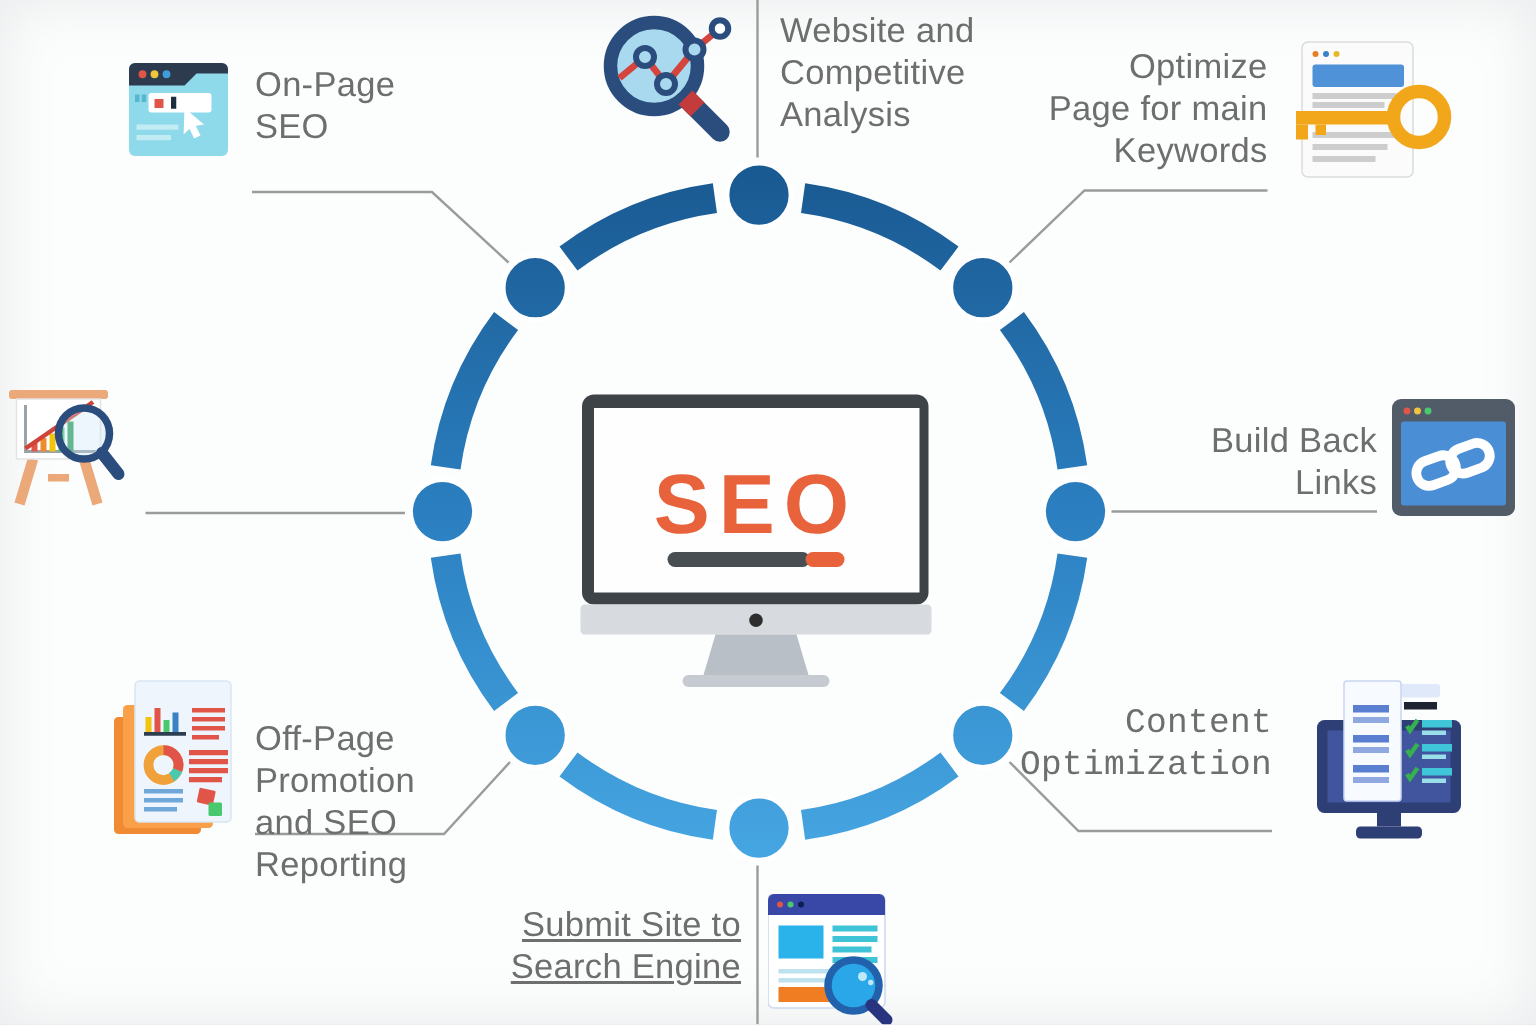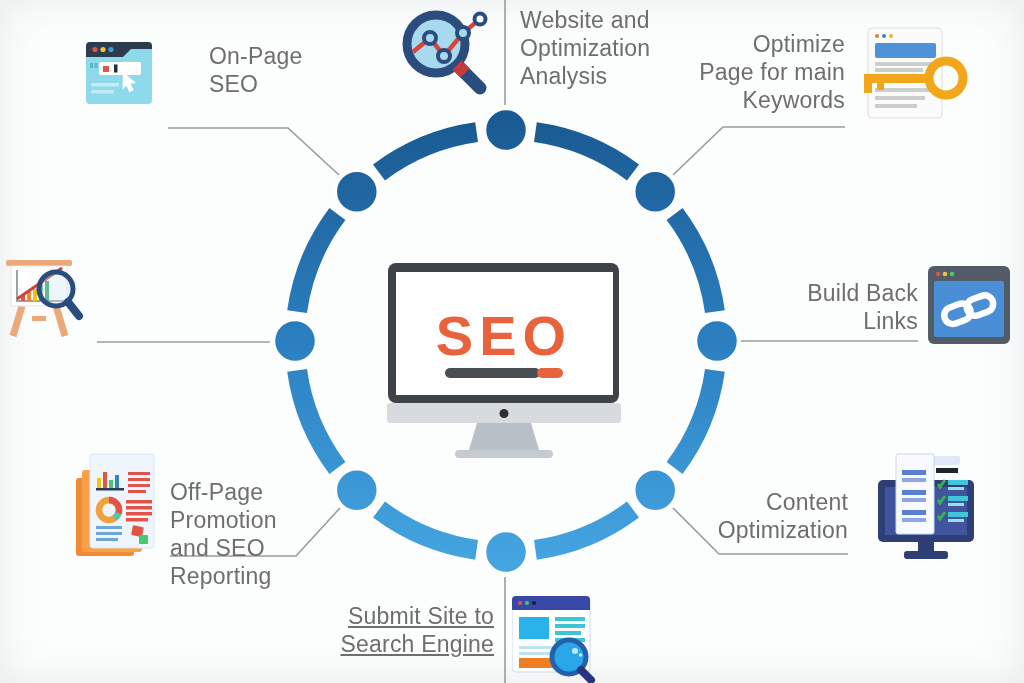--- a/index.html
+++ b/index.html
@@ -10,25 +10,25 @@
     font-family:"Liberation Sans", sans-serif;
   }
   .layer { position:absolute; left:0; top:0; }
   .label {
     position:absolute; white-space:pre-line;
     font-size:23px; line-height:28px; font-weight:400; color:#6e6e6e;
     letter-spacing:0.2px;
   }
   .r { text-align:right; }
   .icon { position:absolute; }
-  .lab-onpage    { left:170px; top:42px;margin-left:39px; }
+  .lab-onpage    { left:170px; top:42px; }
   .lab-website   { left:520px; top:6px; }
   .lab-optimize  { right:179px; top:30px; }
   .lab-build     { right:106px; top:279px; }
-  .lab-content   { right:176px; top:488px; }
+  .lab-content   { right:176px; top:468px;font-family:Liberation Mono, monospace; }
   .lab-submit    { right:530px; top:602px;text-decoration:underline; }
   .lab-offpage   { left:170px; top:436px;margin-top:42px; }
   .lab-analysing { left:97px;  top:252px; }
   #icon-magnifier-chart { left:396px; top:2px; }
   #icon-onpage    { left:86px;  top:42px; }
   #icon-dockey    { left:860px; top:26px; }
   #icon-link      { left:928px; top:266px; }
   #icon-checklist { left:876px; top:452px; }
   #icon-search    { left:512px; top:596px; }
   #icon-papers    { left:76px;  top:448px; }
@@ -74,21 +74,21 @@
     <circle class="node" cx="655.2" cy="191.8" r="21.5"></circle>
     <circle class="node" cx="717" cy="341" r="21.5"></circle>
     <circle class="node" cx="655.2" cy="490.2" r="21.5"></circle>
     <circle class="node" cx="506" cy="552" r="21.5"></circle>
     <circle class="node" cx="356.8" cy="490.2" r="21.5"></circle>
     <circle class="node" cx="295" cy="341" r="21.5"></circle>
     <circle class="node" cx="356.8" cy="191.8" r="21.5"></circle>
   </svg>
 
   <div class="label lab-website">Website and
-Optimization
+Competitive
 Analysis</div>
   <div class="label lab-build r">Build Back
 Links</div>
   <div class="label lab-optimize r">Optimize
 Page for main
 Keywords</div>
   <div class="label lab-content r">Content
 Optimization</div>
   <div class="label lab-submit r">Submit Site to
 Search Engine</div>

